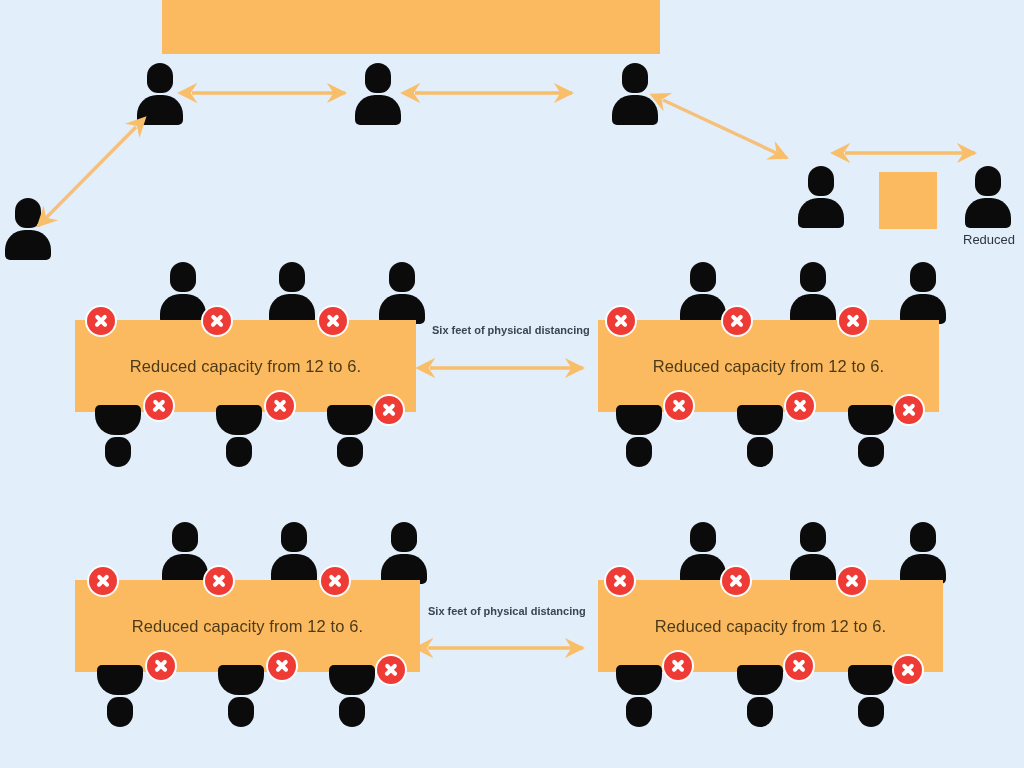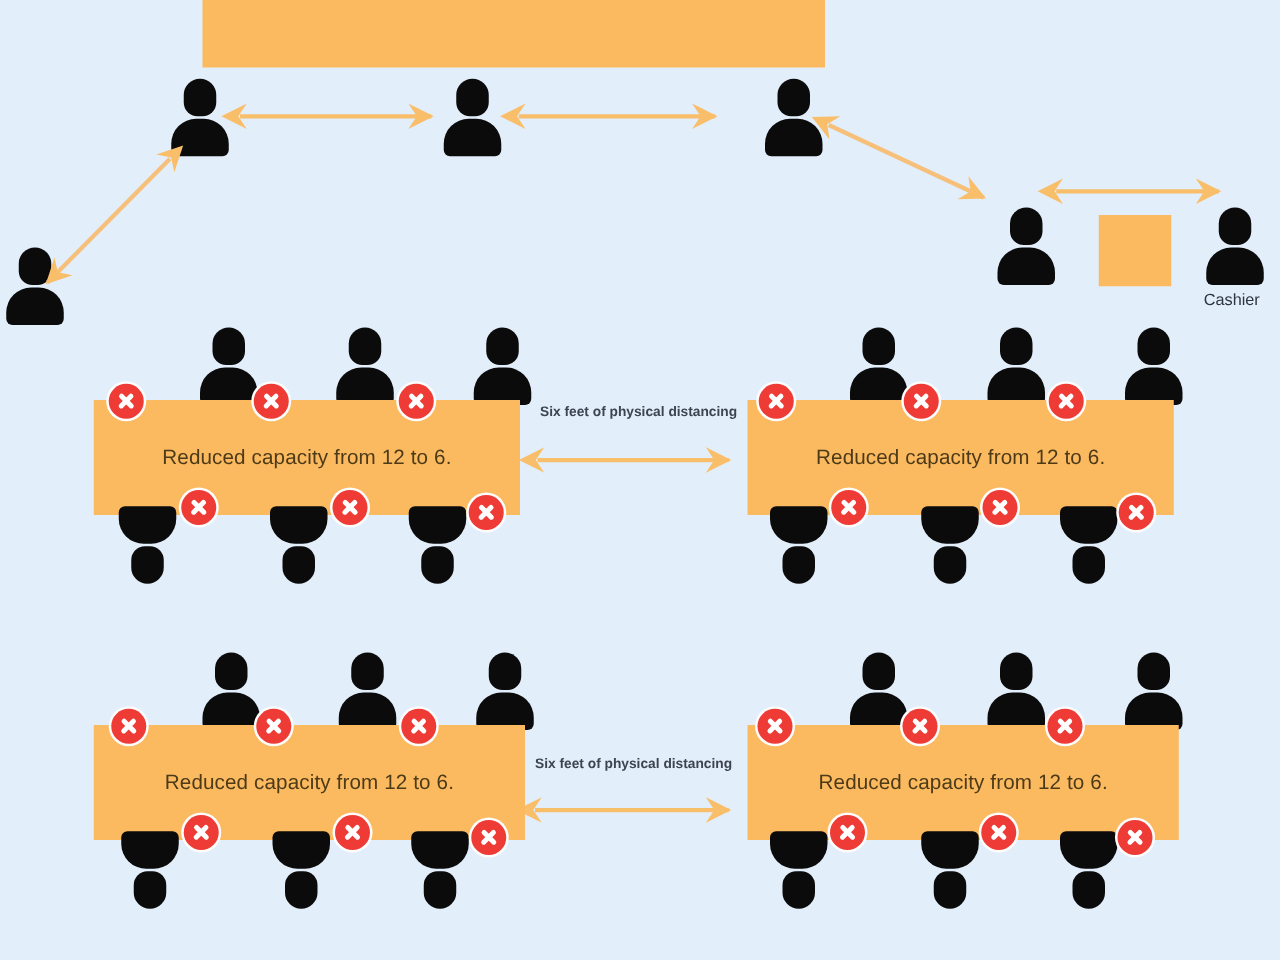--- a/index.html
+++ b/index.html
@@ -145,21 +145,21 @@
   <div class="person" style="left:798px; top:166px;">
     <div class="head"></div>
     <div class="body"></div>
   </div>
   <div class="person" style="left:965px; top:166px;">
     <div class="head"></div>
     <div class="body"></div>
   </div>
 
   <div class="block" style="left:879px; top:172px; width:58px; height:57px;"></div>
-  <div class="cashier-label" style="left:963px; top:232px;">Cashier</div>
+  <div class="cashier-label" style="left:963px; top:232px;">Reduced</div>
 
   <svg class="arrow-svg" style="left:0; top:0;" width="1024" height="768" viewBox="0 0 1024 768">
     <defs>
       <marker id="ah-end" markerWidth="7" markerHeight="7" refX="5.4" refY="3.5" orient="auto" markerUnits="strokeWidth">
         <path d="M0,0.5 L6,3.5 L0,6.5 L2,3.5 Z" fill="#f9be6a"></path>
       </marker>
       <marker id="ah-start" markerWidth="7" markerHeight="7" refX="1.6" refY="3.5" orient="auto-start-reverse" markerUnits="strokeWidth">
         <path d="M0,0.5 L6,3.5 L0,6.5 L2,3.5 Z" fill="#f9be6a"></path>
       </marker>
     </defs>

